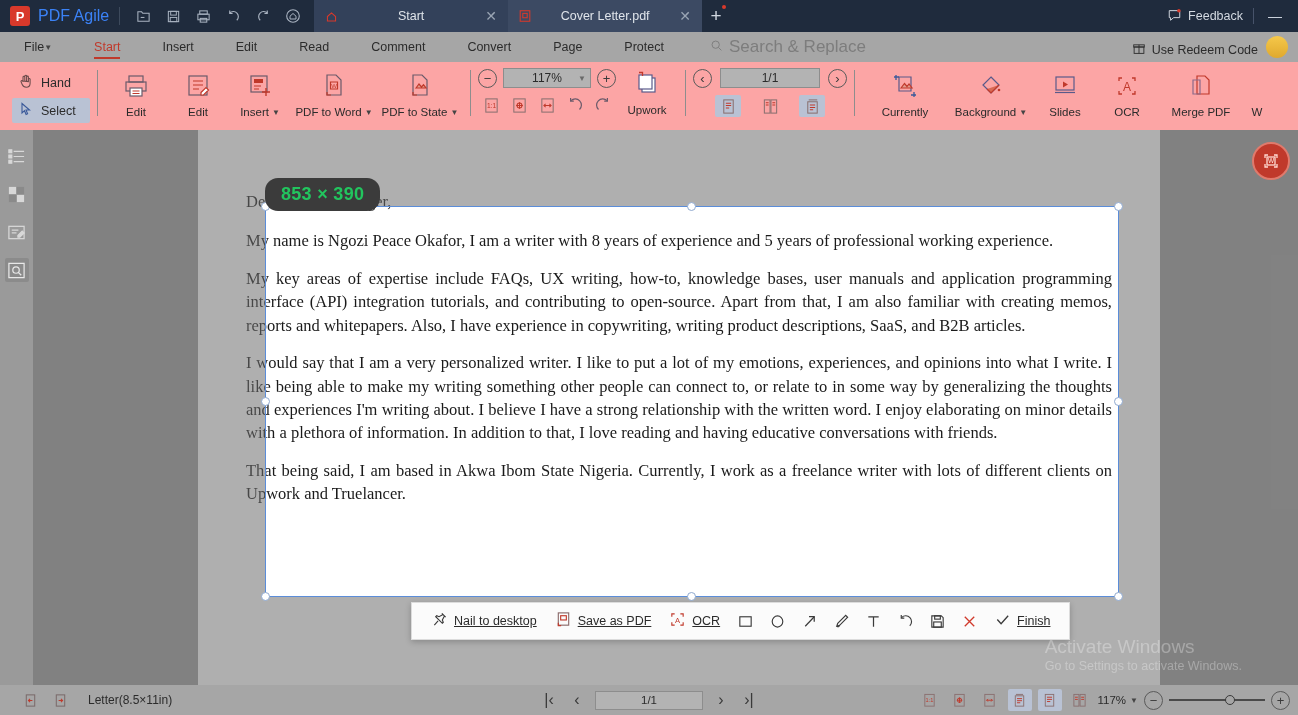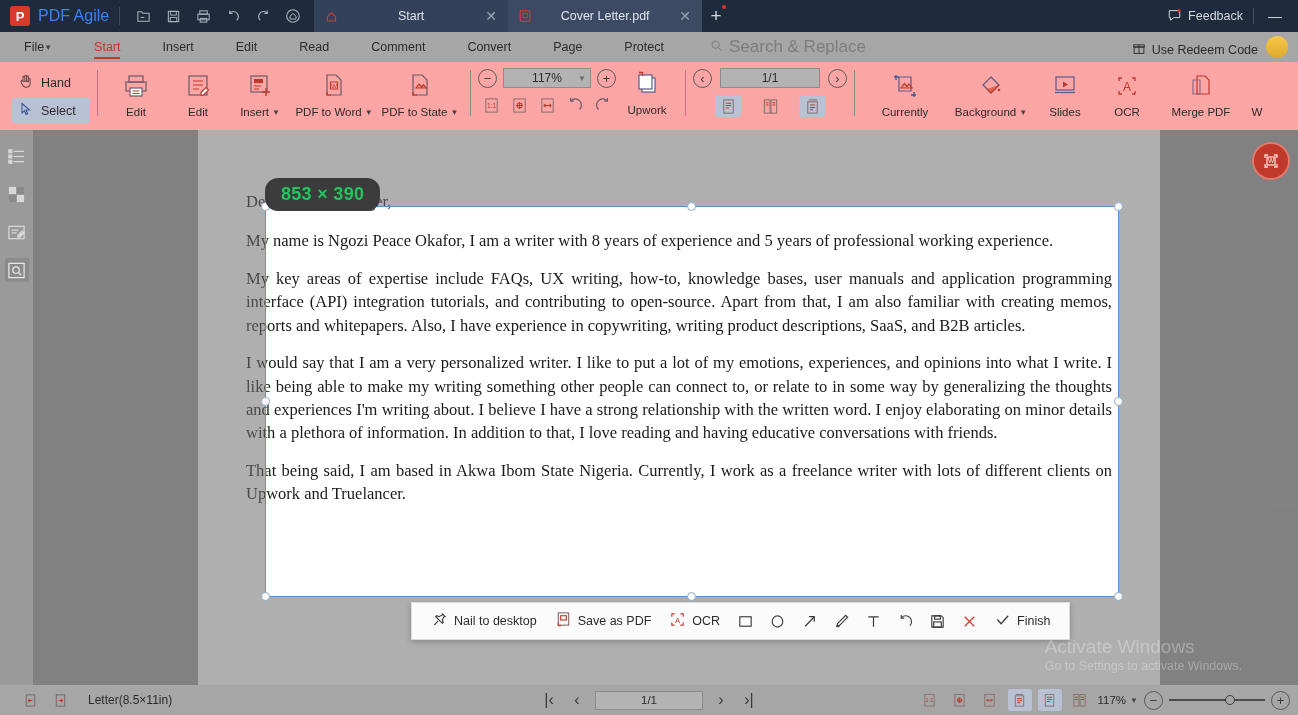--- a/index.html
+++ b/index.html
@@ -196,21 +196,21 @@
 
   
   .sstoolbar {
     position: absolute; left: 378px; top: 472px; height: 38px;
     background: #fbfbfb; border: 1px solid #dcdcdc;
     box-shadow: 0 2px 6px rgba(0,0,0,.22);
     display: flex; align-items: center; padding: 0 10px; gap: 0px;
   }
   .ss-item {
     display: flex; align-items: center; gap: 6px; height: 30px;
-    padding: 0 9px; font-size: 12.5px; color: #2b2b2b; cursor: pointer;
+    padding: 0 9px; font-size: 12.5px; color: #2b2b2b; cursor: pointer; text-decoration: underline;
   }
   .ss-tool {
     width: 32px; height: 30px; display: flex; align-items: center; justify-content: center;
     cursor: pointer;
   }
 
   
   .fab {
     position: absolute; right: 8px; top: 12px;
     width: 38px; height: 38px; border-radius: 50%;

